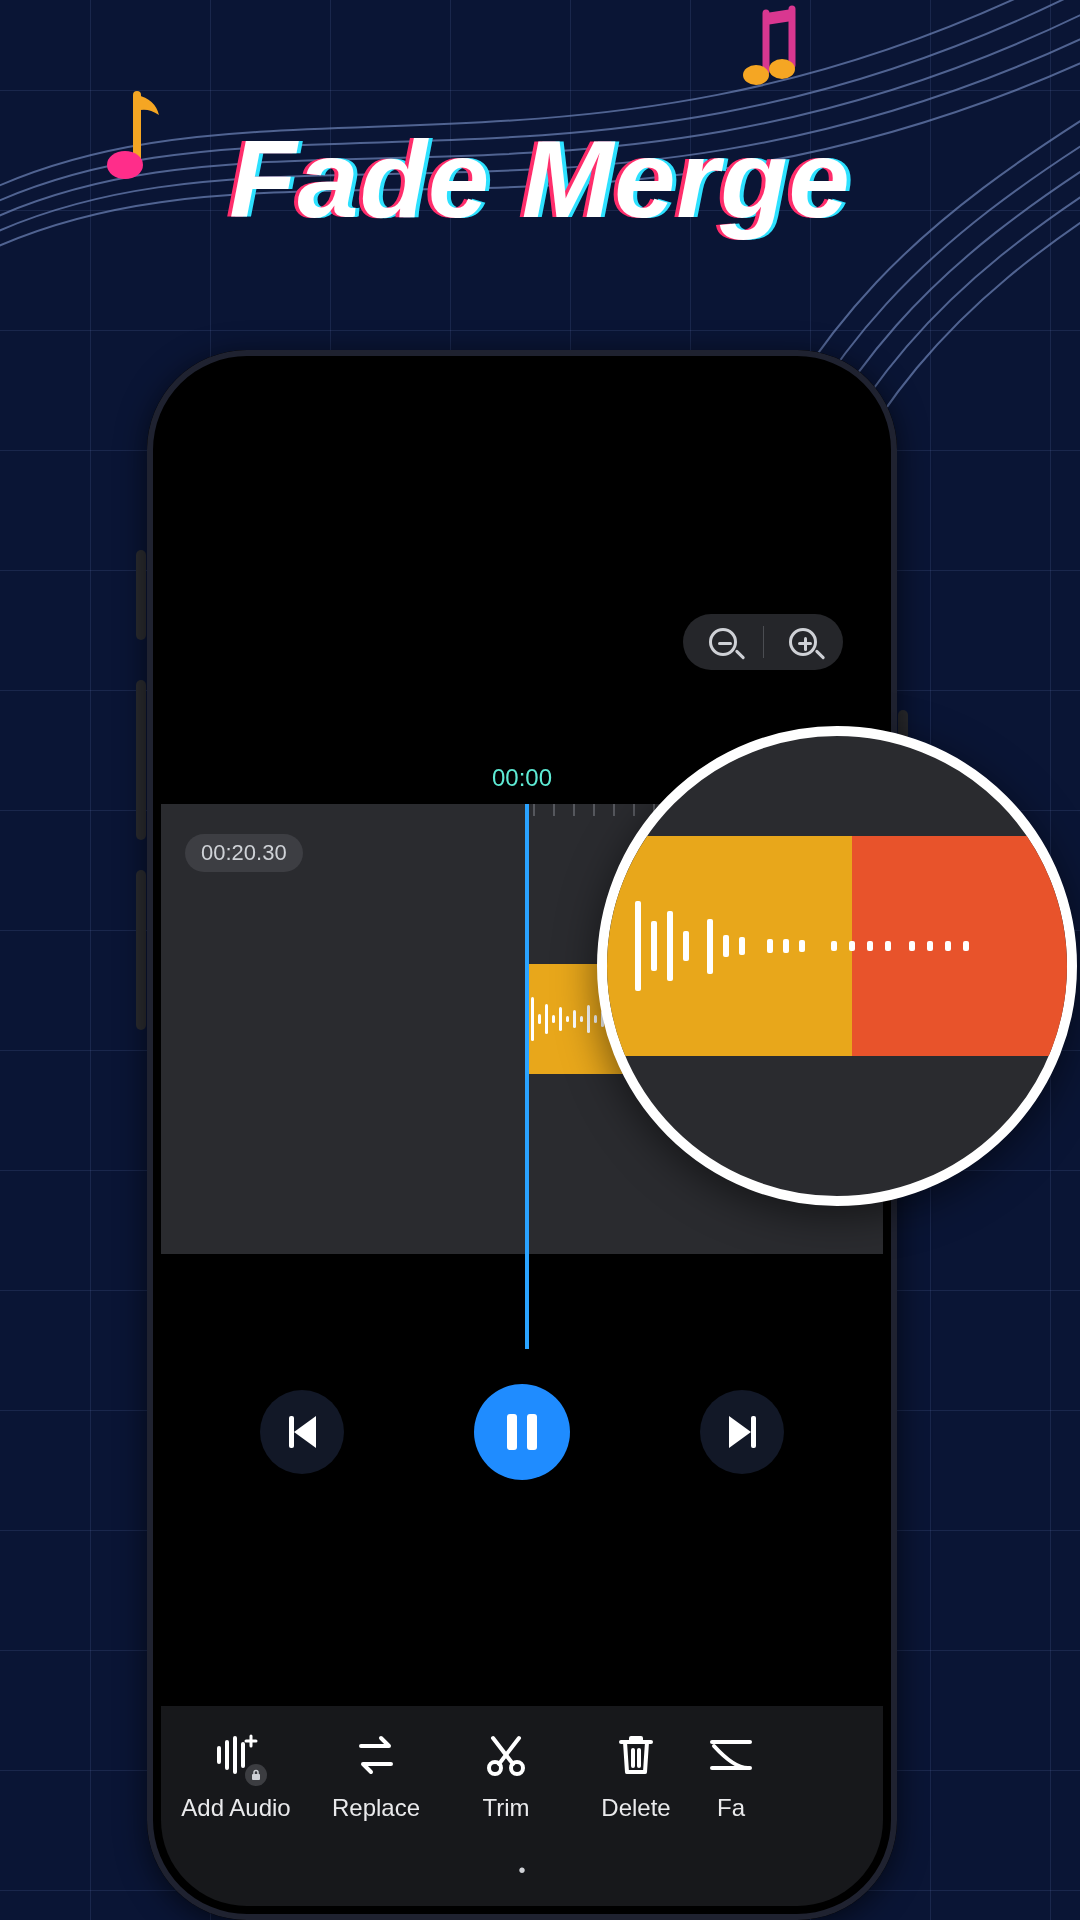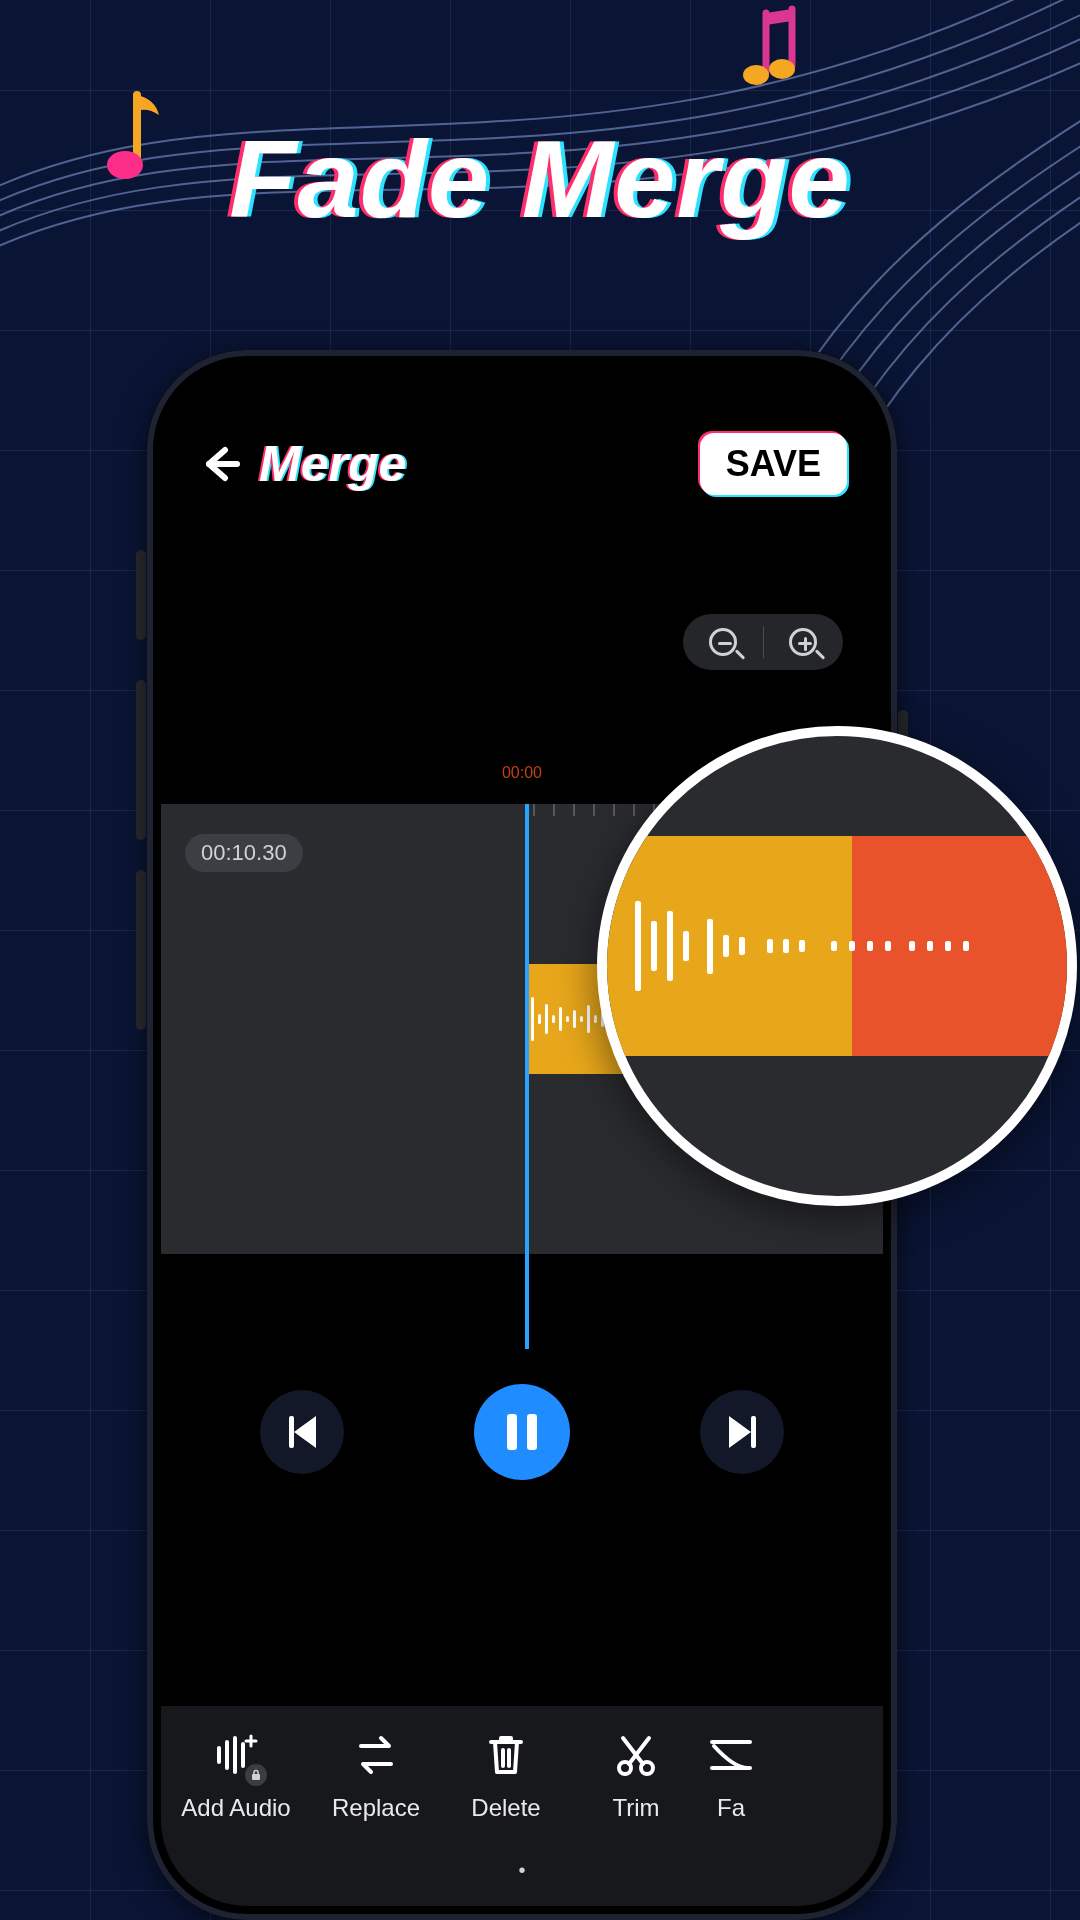--- a/index.html
+++ b/index.html
@@ -105,21 +105,21 @@
   }
   .mag { width:28px; height:28px; border:3px solid #cfd1d6; border-radius:50%; position:relative; }
   .mag::after { content:""; position:absolute; width:12px; height:3px; background:#cfd1d6; transform: rotate(45deg); left:22px; top:22px; border-radius:2px;}
   .mag .bar { position:absolute; background:#cfd1d6; }
   .mag .h { left:6px; top:11px; width:14px; height:3px; border-radius:2px;}
   .mag .v { left:11.5px; top:6px; width:3px; height:14px; border-radius:2px;}
 
   
   .time-label {
     position:absolute; left:0; right:0; top:400px;
-    text-align:center; color:#c2410c; font-size:16px;
+    text-align:center; color:#5eead4; font-size:24px;
   }
   .timeline {
     position:absolute; left:0; right:0; top:440px; height:450px;
     background:#2a2b2f;
   }
   .ruler-ticks {
     position:absolute; top:0; left:0; right:0; height:18px;
   }
   .ruler-ticks span {
     position:absolute; top:0; width:2px; height:12px; background:#55575d;
@@ -233,32 +233,20 @@
 <h1 class="headline">Fade Merge</h1>
 
 <div class="side-btn l1"></div>
 <div class="side-btn l2"></div>
 <div class="side-btn l3"></div>
 <div class="side-btn r1"></div>
 
 <div class="phone">
   <div class="phone-inner">
 
-    <div class="topbar">
-      <div class="back">
-        <span class="arrow">
-          <svg width="44" height="44" viewBox="0 0 44 44">
-              <path d="M28 8 L12 22 L28 36" stroke="#fff" stroke-width="6" fill="none" stroke-linecap="round" stroke-linejoin="round"></path>
-              <path d="M12 22 H40" stroke="#fff" stroke-width="6" stroke-linecap="round"></path>
-            </svg>
-        </span>
-        <span class="screen-title">Merge</span>
-      </div>
-      <div class="save-btn">SAVE</div>
-    </div>
 
     <div class="zoom-pill">
       <button>
         <span class="mag">
             <span class="bar h"></span>
           </span>
       </button>
       <div class="sep"></div>
       <button>
         <span class="mag">
@@ -275,21 +263,21 @@
         <span style="left:372px"></span>
           <span style="left:392px"></span>
           <span style="left:412px"></span>
         <span style="left:432px"></span>
           <span style="left:452px"></span>
           <span style="left:472px"></span>
         <span style="left:492px"></span>
           <span style="left:512px"></span>
           <span style="left:532px"></span>
       </div>
-      <div class="clip-dur">00:10.30</div>
+      <div class="clip-dur">00:20.30</div>
       <div class="wave-strip">
         <div class="bars">
           <i style="height:44px"></i>
             <i style="height:10px"></i>
             <i style="height:30px"></i>
             <i style="height:8px"></i>
           <i style="height:24px"></i>
             <i style="height:6px"></i>
             <i style="height:18px"></i>
             <i style="height:6px"></i>
@@ -356,40 +344,40 @@
           <span class="ico">
             <svg width="50" height="50" viewBox="0 0 50 50" fill="none" stroke="#fff" stroke-width="4" stroke-linecap="round" stroke-linejoin="round">
               <path d="M10 16 H38 L30 8"></path>
                 <path d="M40 34 H12 L20 42"></path>
             </svg>
           </span>
           <span class="lbl">Replace</span>
         </div>
         <div class="tool">
           <span class="ico">
+            <svg width="50" height="50" viewBox="0 0 50 50" fill="none" stroke="#fff" stroke-width="4" stroke-linecap="round">
+              <circle cx="14" cy="38" r="6"></circle>
+                <circle cx="36" cy="38" r="6"></circle>
+              <path d="M18 34 L38 8"></path>
+                <path d="M32 34 L12 8"></path>
+            </svg>
+          </span>
+          <span class="lbl">Trim</span>
+        </div>
+        <div class="tool">
+          <span class="ico">
             <svg width="50" height="50" viewBox="0 0 50 50" fill="none" stroke="#fff" stroke-width="4" stroke-linecap="round" stroke-linejoin="round">
               <path d="M10 12 H40"></path>
                 <path d="M20 12 V8 H30 V12"></path>
                 <path d="M14 12 L16 42 H34 L36 12"></path>
               <line x1="22" y1="20" x2="22" y2="36"></line>
                 <line x1="28" y1="20" x2="28" y2="36"></line>
             </svg>
           </span>
           <span class="lbl">Delete</span>
-        </div>
-        <div class="tool">
-          <span class="ico">
-            <svg width="50" height="50" viewBox="0 0 50 50" fill="none" stroke="#fff" stroke-width="4" stroke-linecap="round">
-              <circle cx="14" cy="38" r="6"></circle>
-                <circle cx="36" cy="38" r="6"></circle>
-              <path d="M18 34 L38 8"></path>
-                <path d="M32 34 L12 8"></path>
-            </svg>
-          </span>
-          <span class="lbl">Trim</span>
         </div>
         <div class="tool" style="width:60px; overflow:hidden;">
           <span class="ico">
             <svg width="50" height="50" viewBox="0 0 50 50" fill="none" stroke="#fff" stroke-width="4" stroke-linecap="round">
               <line x1="6" y1="12" x2="44" y2="12"></line>
                 <path d="M8 16 Q28 38 42 38"></path>
                 <line x1="6" y1="38" x2="44" y2="38"></line>
             </svg>
           </span>
           <span class="lbl">Fa</span>

